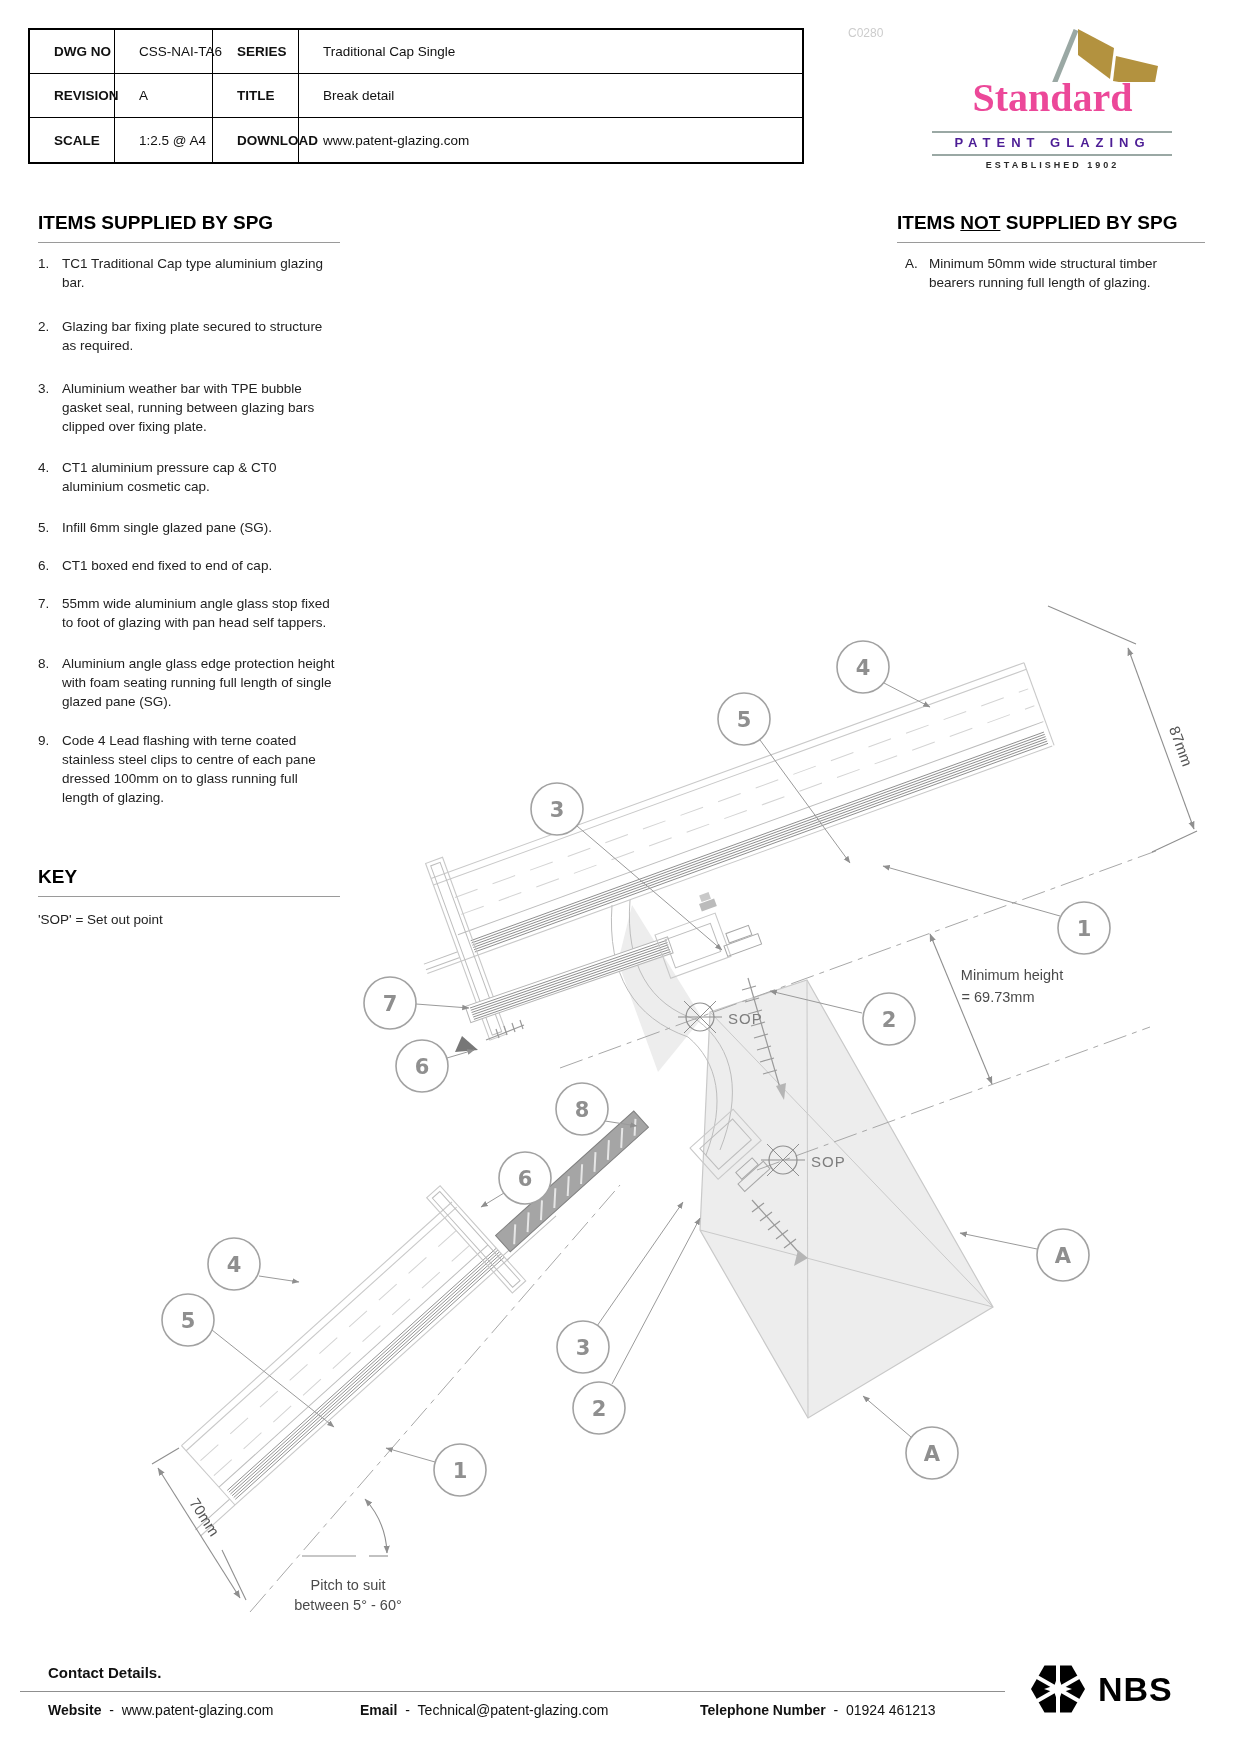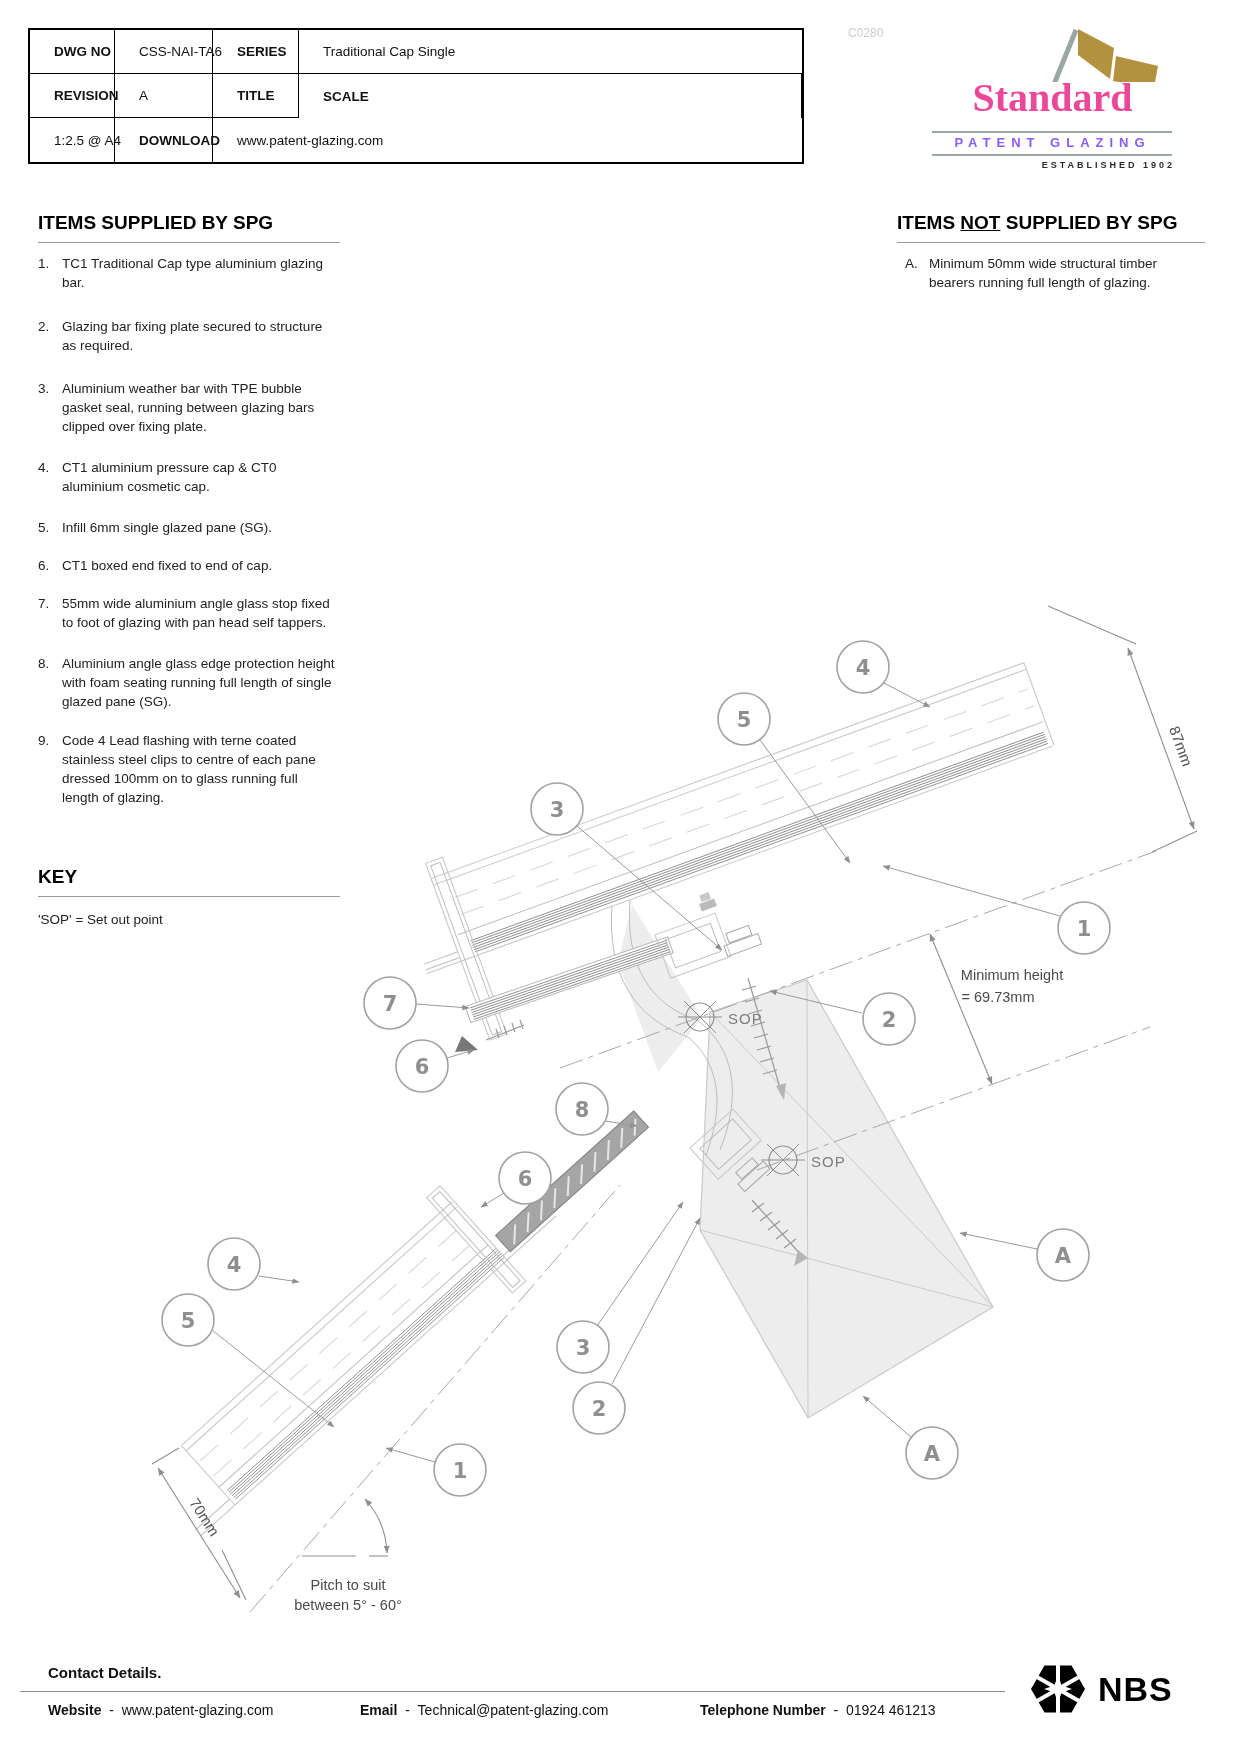--- a/index.html
+++ b/index.html
@@ -14,22 +14,22 @@
   #dwgtable .cell.lastcol{border-right:none;}
   #dwgtable .cell.lastrow{border-bottom:none;}
   #dwgtable .lbl{font-weight:bold;}
   .watermark{position:absolute;left:848px;top:26px;font-size:12px;color:#cccccc;}
   
   #logo{position:absolute;left:930px;top:22px;width:245px;height:145px;}
   #logo .name{position:absolute;left:0;top:52px;width:245px;text-align:center;
      font-family:"Liberation Serif","DejaVu Serif",serif;font-size:40px;font-weight:600;color:#ec4899;letter-spacing:0px;}
   #logo .rule{position:absolute;left:2px;width:240px;height:2px;background:#9aa8a4;}
   #logo .patent{position:absolute;left:0;top:113px;width:245px;text-align:center;
-     font-size:13px;font-weight:bold;letter-spacing:6px;color:#8b5cf6;}
-  #logo .estab{position:absolute;left:0;top:138px;width:245px;text-align:right;
+     font-size:13px;font-weight:bold;letter-spacing:6px;color:#4c1d95;}
+  #logo .estab{position:absolute;left:0;top:138px;width:245px;text-align:center;
      font-size:9px;font-weight:bold;letter-spacing:3px;color:#2a2a2a;}
   
   .colhead{position:absolute;font-size:19px;font-weight:bold;color:#000;}
   .colrule{position:absolute;height:1px;background:#9a9a9a;}
   .item{position:absolute;display:flex;font-size:13.5px;line-height:19px;color:#222;}
   .item .num{width:24px;flex:none;}
   .item .txt{white-space:pre-line;width:286px;}
   .keytext{position:absolute;font-size:13.5px;color:#222;}
   
   .f-label{font-weight:bold;}
@@ -65,20 +65,21 @@
 
   <div id="dwgtable">
     <div class="cell lbl">DWG NO</div>
     <div class="cell">CSS-NAI-TA6</div>
     <div class="cell lbl">SERIES</div>
     <div class="cell lastcol">Traditional Cap Single</div>
 
     <div class="cell lbl">REVISION</div>
     <div class="cell">A</div>
     <div class="cell lbl">TITLE</div>
+    <div class="cell lastcol">Break detail</div>
 
     <div class="cell lbl lastrow">SCALE</div>
     <div class="cell lastrow">1:2.5 @ A4</div>
     <div class="cell lbl lastrow">DOWNLOAD</div>
     <div class="cell lastcol lastrow">www.patent-glazing.com</div>
   </div>
 
   <div class="watermark">C0280</div>
 
   <div id="logo">

